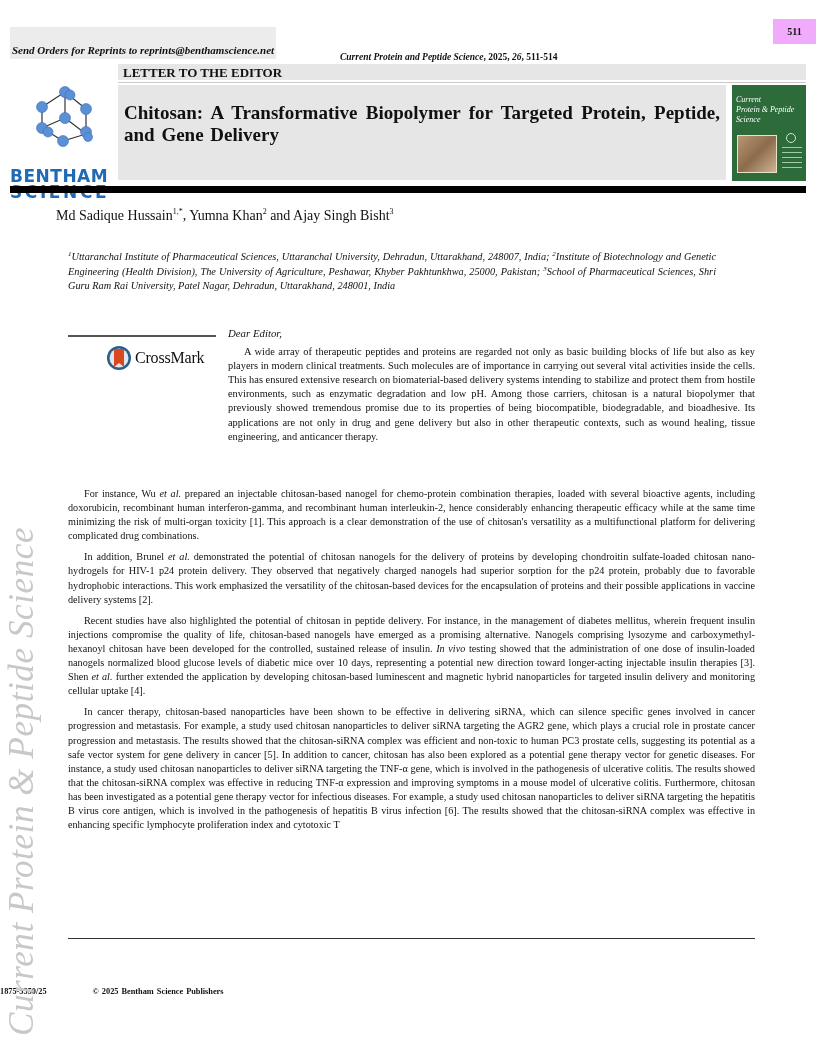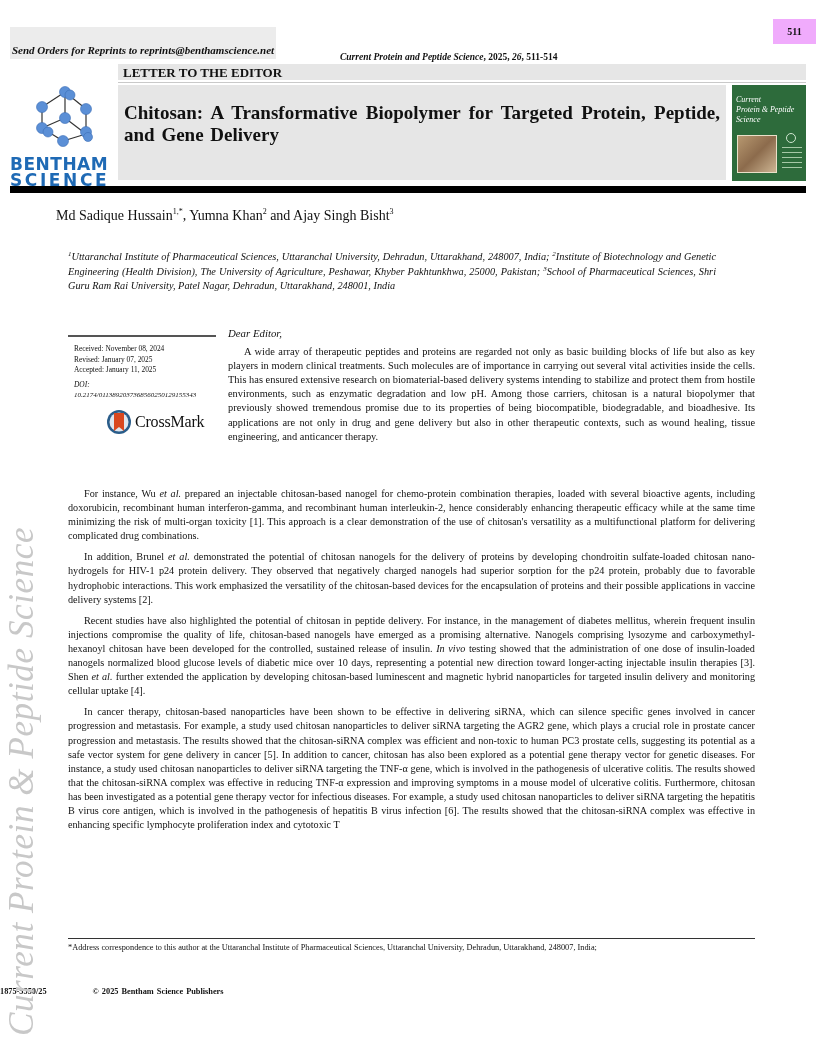--- a/index.html
+++ b/index.html
@@ -33,21 +33,21 @@
   }
   .title-bar h1 {
     font-size: 19px; font-weight: bold; line-height: 22px; text-align: justify;
     text-align-last: left; word-spacing: 2px;
   }
 
   .logo { position: absolute; left: 10px; top: 82px; width: 104px; height: 100px; }
   .logo svg { display: block; margin-left: 18px; }
   .logo .brand {
     font-family: "DejaVu Sans", sans-serif; font-weight: bold; color: #1f6ab5;
-    font-size: 17px; line-height: 16px; letter-spacing: 0.5px; margin-top: 4px;
+    font-size: 17px; line-height: 16px; letter-spacing: 0.5px; margin-top: 16px;
   }
   .logo .brand .l2 { letter-spacing: 2.6px; }
 
   .cover {
     position: absolute; left: 732px; top: 85px; width: 74px; height: 96px;
     background: #2d6b3b; color: #fff; padding: 5px 4px;
     font-family: "Liberation Serif", serif;
   }
   .cover .issn { font-size: 3px; height: 5px; opacity: .7; }
   .cover .t { font-style: italic; font-size: 8px; line-height: 10px; }
@@ -185,27 +185,20 @@
   <span>Md Sadique Hussain</span><sup>1,*</sup><span>, </span><span>Yumna Khan</span><sup>2</sup><span> and </span><span>Ajay Singh Bisht</span><sup>3</sup>
 </div>
 
 <div class="affil">
   <sup>1</sup><span>Uttaranchal Institute of Pharmaceutical Sciences, Uttaranchal University, Dehradun, Uttarakhand, 248007, India; </span><sup>2</sup><span>Institute of Biotechnology and Genetic Engineering (Health Division), The University of Agriculture, Peshawar, Khyber Pakhtunkhwa, 25000, Pakistan; </span><sup>3</sup><span>School of Pharmaceutical Sciences, Shri Guru Ram Rai University, Patel Nagar, Dehradun, Uttarakhand, 248001, India</span>
 </div>
 
 <div class="history">
   <div class="rule"></div>
   <div class="rule"></div>
-  <div class="meta">
-    <div>Received: November 08, 2024</div>
-    <div>Revised: January 07, 2025</div>
-    <div>Accepted: January 11, 2025</div>
-    <div class="doi-label">DOI:</div>
-    <div class="doi">10.2174/0113892037368560250129155343</div>
-  </div>
   <div class="crossmark">
     <svg width="26" height="26" viewBox="0 0 26 26">
       <circle cx="13" cy="13" r="12" fill="#2a5d8a"></circle>
       <circle cx="13" cy="13" r="9.5" fill="#dfe6ee"></circle>
       <path d="M8 4 H18 V22 L13 18 L8 22 Z" fill="#d9481f"></path>
     </svg>
     <span class="txt">CrossMark</span>
   </div>
 </div>
 
@@ -216,20 +209,19 @@
 
 <div class="body">
   <p><span>For instance, Wu </span><em>et al.</em><span> prepared an injectable chitosan-based nanogel for chemo-protein combination therapies, loaded with several bioactive agents, including doxorubicin, recombinant human interferon-gamma, and recombinant human interleukin-2, hence considerably enhancing therapeutic efficacy while at the same time minimizing the risk of multi-organ toxicity [1]. This approach is a clear demonstration of the use of chitosan's versatility as a multifunctional platform for delivering complicated drug combinations.</span></p>
   <p><span>In addition, Brunel </span><em>et al.</em><span> demonstrated the potential of chitosan nanogels for the delivery of proteins by developing chondroitin sulfate-loaded chitosan nano-hydrogels for HIV-1 p24 protein delivery. They observed that negatively charged nanogels had superior sorption for the p24 protein, probably due to favorable hydrophobic interactions. This work emphasized the versatility of the chitosan-based devices for the encapsulation of proteins and their possible applications in vaccine delivery systems [2].</span></p>
   <p><span>Recent studies have also highlighted the potential of chitosan in peptide delivery. For instance, in the management of diabetes mellitus, wherein frequent insulin injections compromise the quality of life, chitosan-based nanogels have emerged as a promising alternative. Nanogels comprising lysozyme and carboxymethyl-hexanoyl chitosan have been developed for the controlled, sustained release of insulin. </span><em>In vivo</em><span> testing showed that the administration of one dose of insulin-loaded nanogels normalized blood glucose levels of diabetic mice over 10 days, representing a potential new direction toward longer-acting injectable insulin therapies [3]. Shen </span><em>et al.</em><span> further extended the application by developing chitosan-based luminescent and magnetic hybrid nanoparticles for targeted insulin delivery and monitoring cellular uptake [4].</span></p>
   <p>In cancer therapy, chitosan-based nanoparticles have been shown to be effective in delivering siRNA, which can silence specific genes involved in cancer progression and metastasis. For example, a study used chitosan nanoparticles to deliver siRNA targeting the AGR2 gene, which plays a crucial role in prostate cancer progression and metastasis. The results showed that the chitosan-siRNA complex was efficient and non-toxic to human PC3 prostate cells, suggesting its potential as a safe vector system for gene delivery in cancer [5]. In addition to cancer, chitosan has also been explored as a potential gene therapy vector for genetic diseases. For instance, a study used chitosan nanoparticles to deliver siRNA targeting the TNF-α gene, which is involved in the pathogenesis of ulcerative colitis. The results showed that the chitosan-siRNA complex was effective in reducing TNF-α expression and improving symptoms in a mouse model of ulcerative colitis. Furthermore, chitosan has been investigated as a potential gene therapy vector for infectious diseases. For example, a study used chitosan nanoparticles to deliver siRNA targeting the hepatitis B virus core antigen, which is involved in the pathogenesis of hepatitis B virus infection [6]. The results showed that the chitosan-siRNA complex was effective in enhancing specific lymphocyte proliferation index and cytotoxic T</p>
 </div>
 
 <div class="fn-rule"></div>
 <div class="footnote">
-  <div>*Address correspondence to this author at the Uttaranchal Institute of Pharmaceutical Sciences, Uttaranchal University, Dehradun, Uttarakhand, 248007, India;</div>
 </div>
 
 <div class="footer">
   <span>1875-5550/25</span><span>© 2025 Bentham Science Publishers</span>
 </div>
 
 <div class="side-title">Current Protein &amp; Peptide Science</div>
 
 </body></html>

